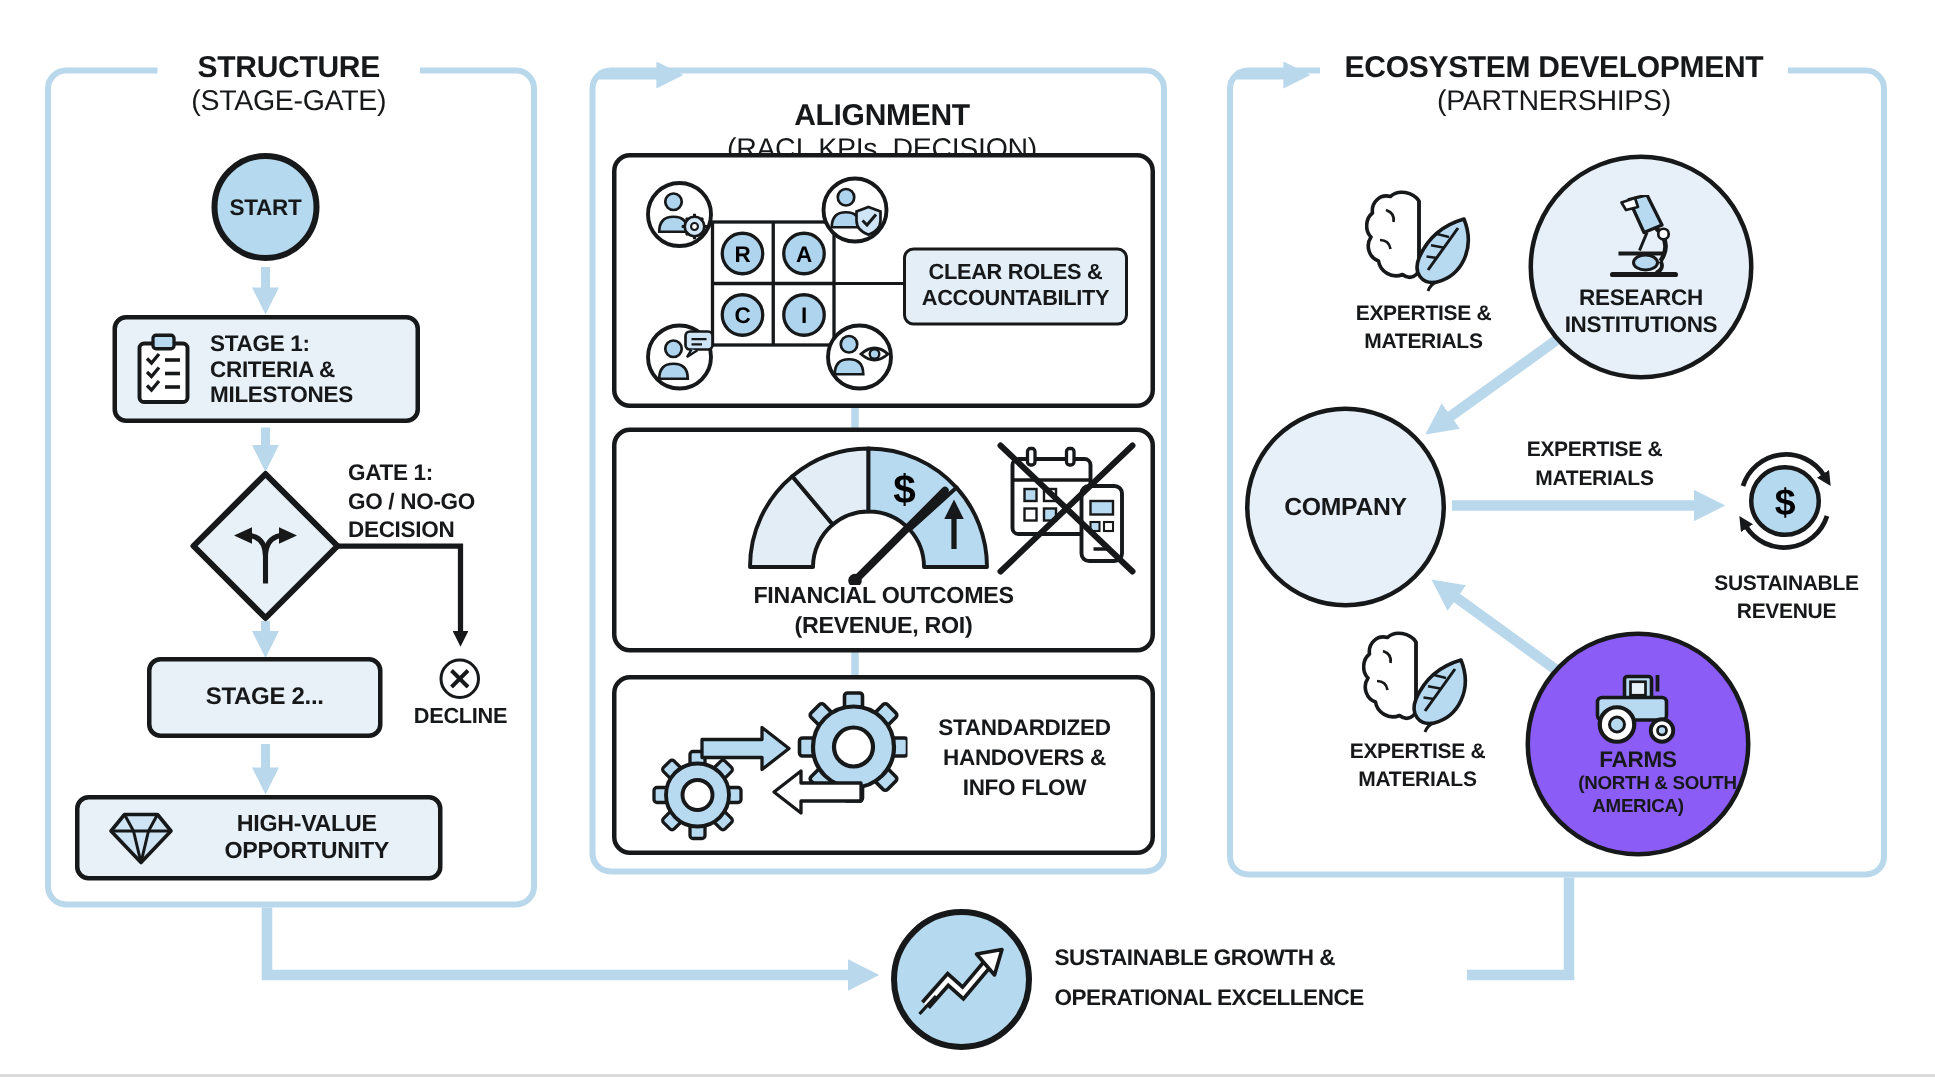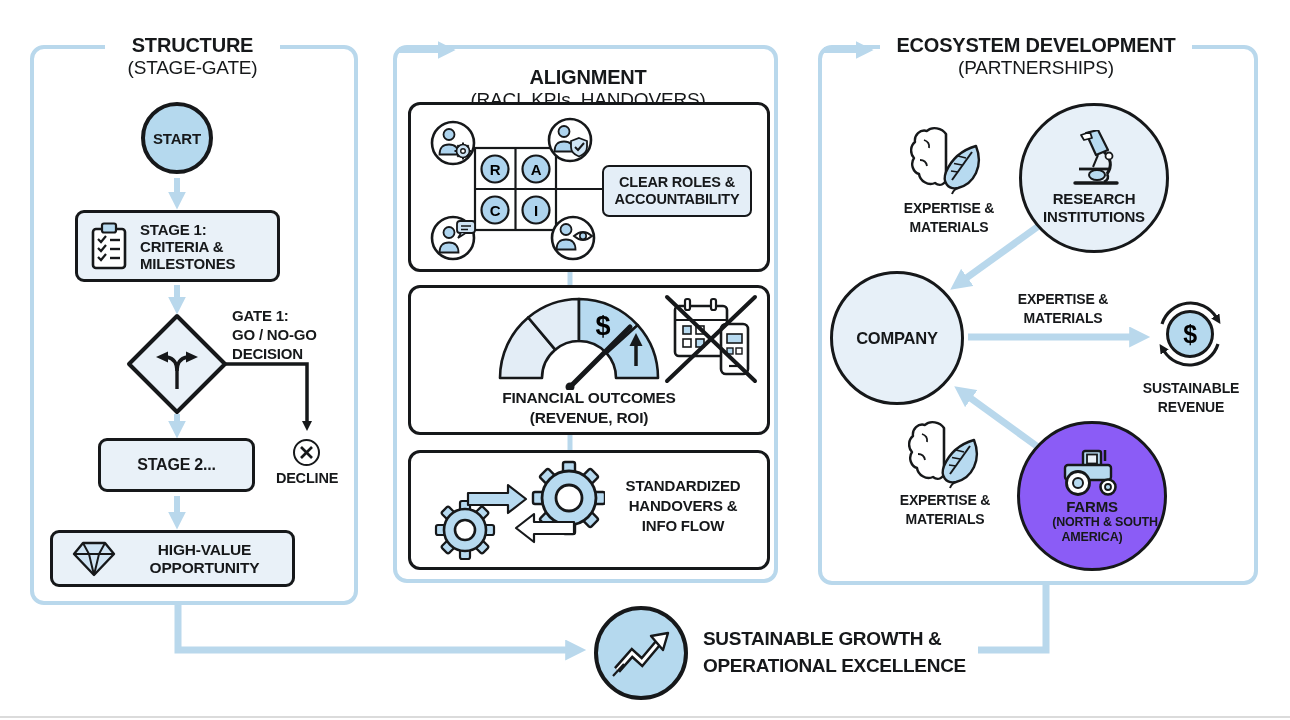--- a/index.html
+++ b/index.html
@@ -60,21 +60,21 @@
   <div class="panel" style="left:30px;top:45px;width:328px;height:560px;"></div>
   <div class="panel" style="left:393px;top:45px;width:385px;height:538px;"></div>
   <div class="panel" style="left:818px;top:45px;width:440px;height:540px;"></div>
 
   <div class="ptitle" style="left:105px;top:34px;width:175px;">
     <div class="t">STRUCTURE</div>
     <div class="s">(STAGE-GATE)</div>
   </div>
   <div class="ptitle" style="left:462px;top:34px;width:252px;margin-top:32px;">
     <div class="t">ALIGNMENT</div>
-    <div class="s">(RACI, KPIs, HANDOVERS)</div>
+    <div class="s">(RACI, KPIs, DECISION)</div>
   </div>
   <div class="ptitle" style="left:880px;top:34px;width:312px;">
     <div class="t">ECOSYSTEM DEVELOPMENT</div>
     <div class="s">(PARTNERSHIPS)</div>
   </div>
 
   <div class="circle" style="left:141px;top:102px;width:72px;height:72px;background:#b5d9ee;border-width:4px;">
     <div style="font-size:15px;font-weight:700;">START</div>
   </div>
 
@@ -392,19 +392,19 @@
   </div>
 
   <div class="circle" style="left:594px;top:606px;width:94px;height:94px;background:#b5d9ee;border-width:4px;">
     <svg width="60" height="54" viewBox="0 0 60 54">
       <path d="M6,44 L21,27 L31,36 L47,17" stroke="#16181a" stroke-width="8" fill="none" stroke-linejoin="miter"></path>
       <path d="M6,44 L21,27 L31,36 L47,17" stroke="#fff" stroke-width="3" fill="none" stroke-linejoin="miter"></path>
       <polygon points="40,10 57,7 52,24" fill="#fff" stroke="#16181a" stroke-width="2.4" stroke-linejoin="round"></polygon>
       <line x1="2" y1="50" x2="13" y2="38" stroke="#16181a" stroke-width="2.2"></line>
     </svg>
   </div>
-  <div class="lbl" style="left:703px;top:625px;text-align:left;font-size:19px;line-height:27px;letter-spacing:-0.3px;">
+  <div class="lbl" style="left:703px;top:625px;text-align:left;font-size:15px;line-height:27px;letter-spacing:-0.3px;">
     <div>SUSTAINABLE GROWTH &amp;</div>
     <div>OPERATIONAL EXCELLENCE</div>
   </div>
 
   <div class="botline"></div>
 </div>
 
 </body></html>

